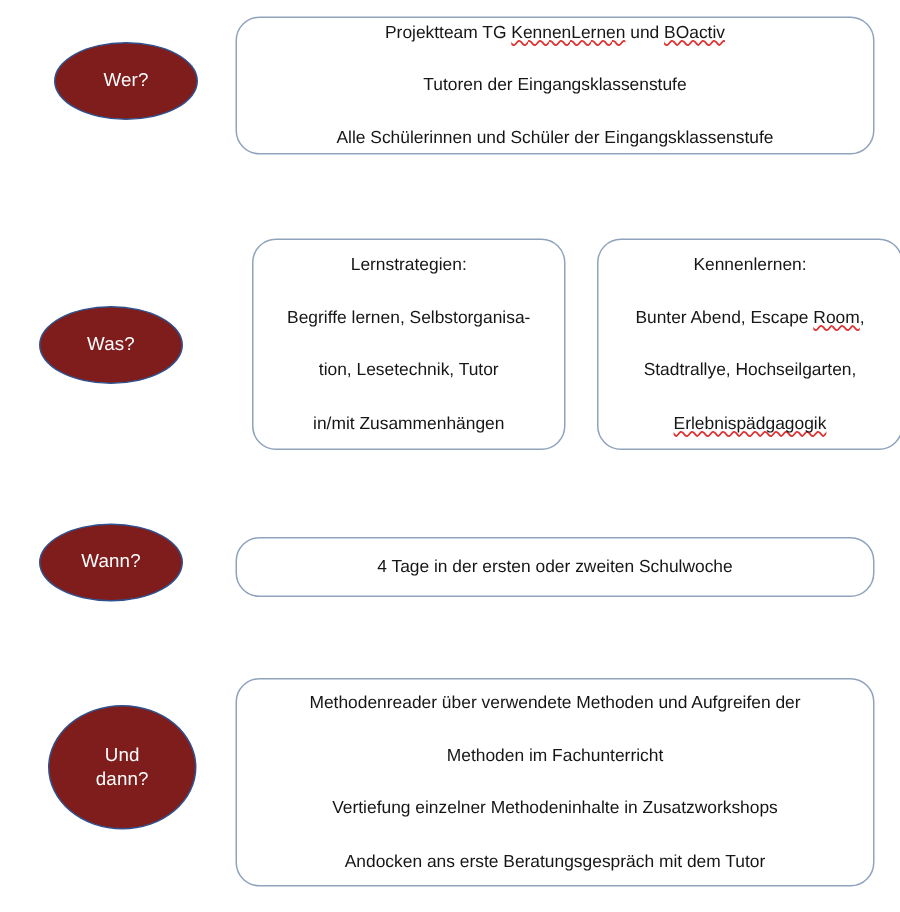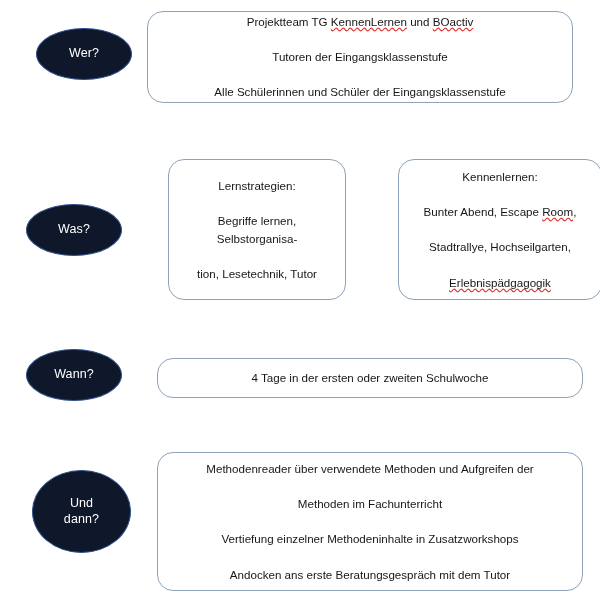--- a/index.html
+++ b/index.html
@@ -18,21 +18,21 @@
 
   .canvas {
     position: relative;
     width: 600px;
     height: 608px;
   }
 
   
   .ellipse {
     position: absolute;
-    background: #0f172a;
+    background: #7f1d1d;
     border: 1px solid #2F528F;
     border-radius: 50%;
     display: flex;
     align-items: center;
     justify-content: center;
     box-sizing: border-box;
   }
   .ellipse-label {
     color: #ffffff;
     font-size: 12.5px;
@@ -68,22 +68,22 @@
     text-decoration-skip-ink: none;
     text-underline-offset: 1px;
   }
 
   
   #ellipse-wer   { left: 36px;  top: 28px;  width: 96px;  height: 52px; }
   #ellipse-was   { left: 26px;  top: 204px; width: 96px;  height: 52px; align-items: center; }
   #ellipse-wann  { left: 26px;  top: 349px; width: 96px;  height: 52px; }
   #ellipse-und   { left: 32px;  top: 470px; width: 99px;  height: 83px; }
 
-  #box-wer   { left: 147px; top: 11px;  width: 426px; height: 92px; }
-  #box-was-a { left: 168px; top: 159px; width: 178px; height: 141px; align-items: center; }
+  #box-wer   { left: 157px; top: 11px;  width: 426px; height: 92px; }
+  #box-was-a { left: 168px; top: 159px; width: 209px; height: 141px; align-items: center; }
   #box-was-b { left: 379px; top: 159px; width: 204px; height: 141px; margin-left: 19px; }
   #box-wann  { left: 157px; top: 358px; width: 426px; height: 40px; }
   #box-und   { left: 157px; top: 452px; width: 426px; height: 139px; }
 </style>
 </head>
 <body>
 
 <div class="canvas">
 
   <div class="ellipse" id="ellipse-wer">
@@ -100,20 +100,21 @@
 
   <div class="ellipse" id="ellipse-was">
     <span class="ellipse-label">Was?</span>
   </div>
 
   <div class="rbox" id="box-was-a">
     <div class="rbox-text">
       <div>Lernstrategien:</div>
       <div>Begriffe lernen, Selbstorganisa-</div>
       <div>tion, Lesetechnik, Tutor</div>
+      <div>in/mit Zusammenhängen</div>
     </div>
   </div>
 
   <div class="rbox" id="box-was-b">
     <div class="rbox-text">
       <div>Kennenlernen:</div>
       <div><span>Bunter Abend, Escape </span><span class="sq">Room</span><span>,</span></div>
       <div>Stadtrallye, Hochseilgarten,</div>
       <div><span class="sq">Erlebnispädgagogik</span></div>
     </div>

